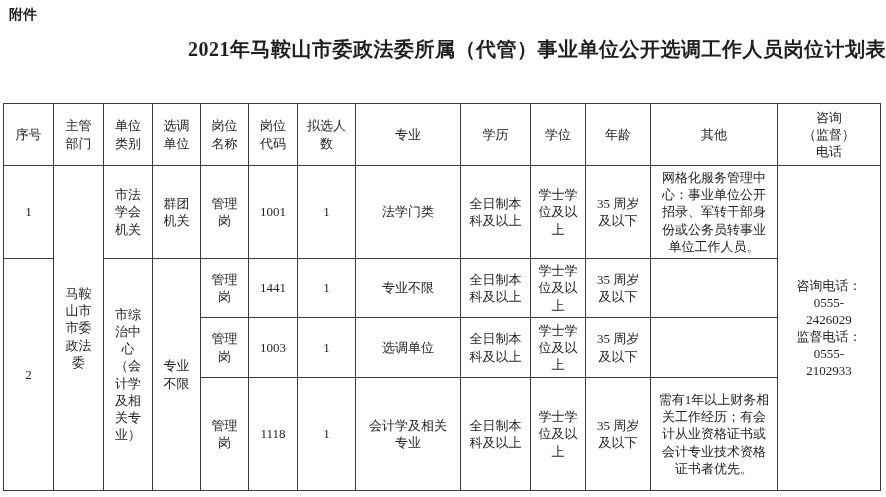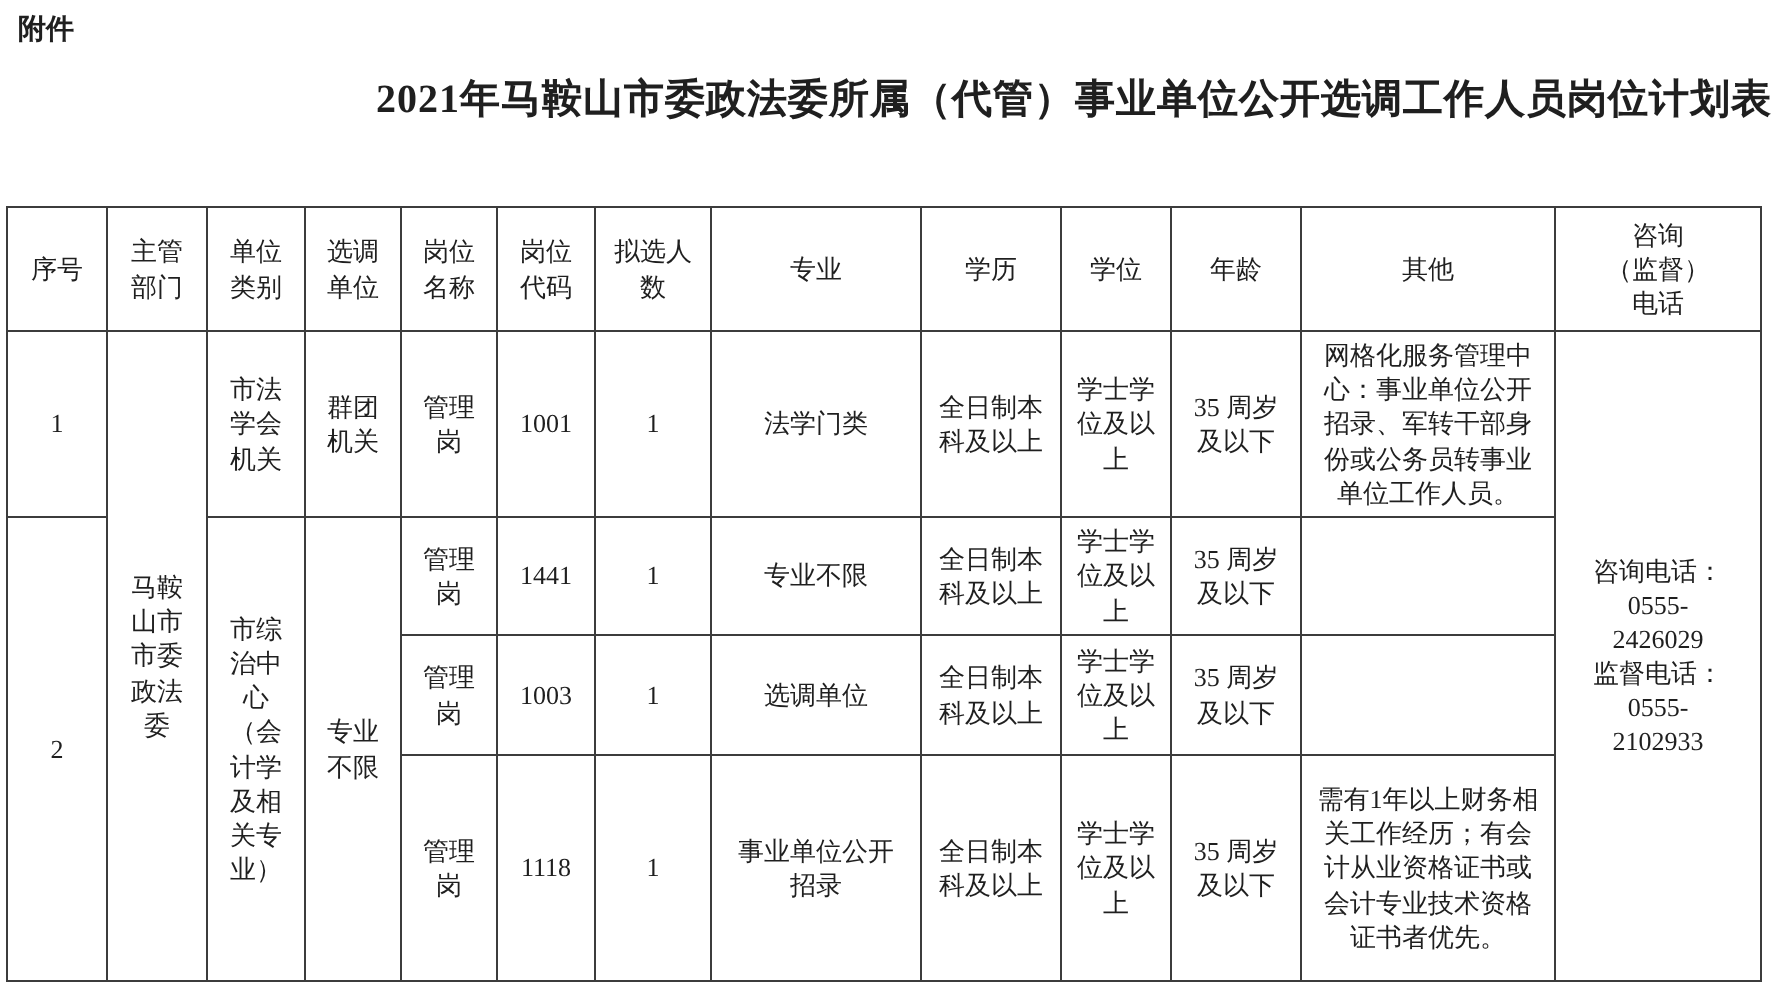--- a/index.html
+++ b/index.html
@@ -142,21 +142,21 @@
       <td>学士学位及以上</td>
       <td>35 周岁
 及以下</td>
       <td></td>
     </tr>
 
     <tr class="row-1004">
       <td>管理岗</td>
       <td>1118</td>
       <td>1</td>
-      <td>事业单位公开招录</td>
+      <td>会计学及相关专业</td>
       <td>全日制本科及以上</td>
       <td>学士学位及以上</td>
       <td>35 周岁
 及以下</td>
       <td class="align-left">需有1年以上财务相关工作经历；有会计从业资格证书或会计专业技术资格证书者优先。</td>
     </tr>
   </tbody>
     </table>
 
 </div>

